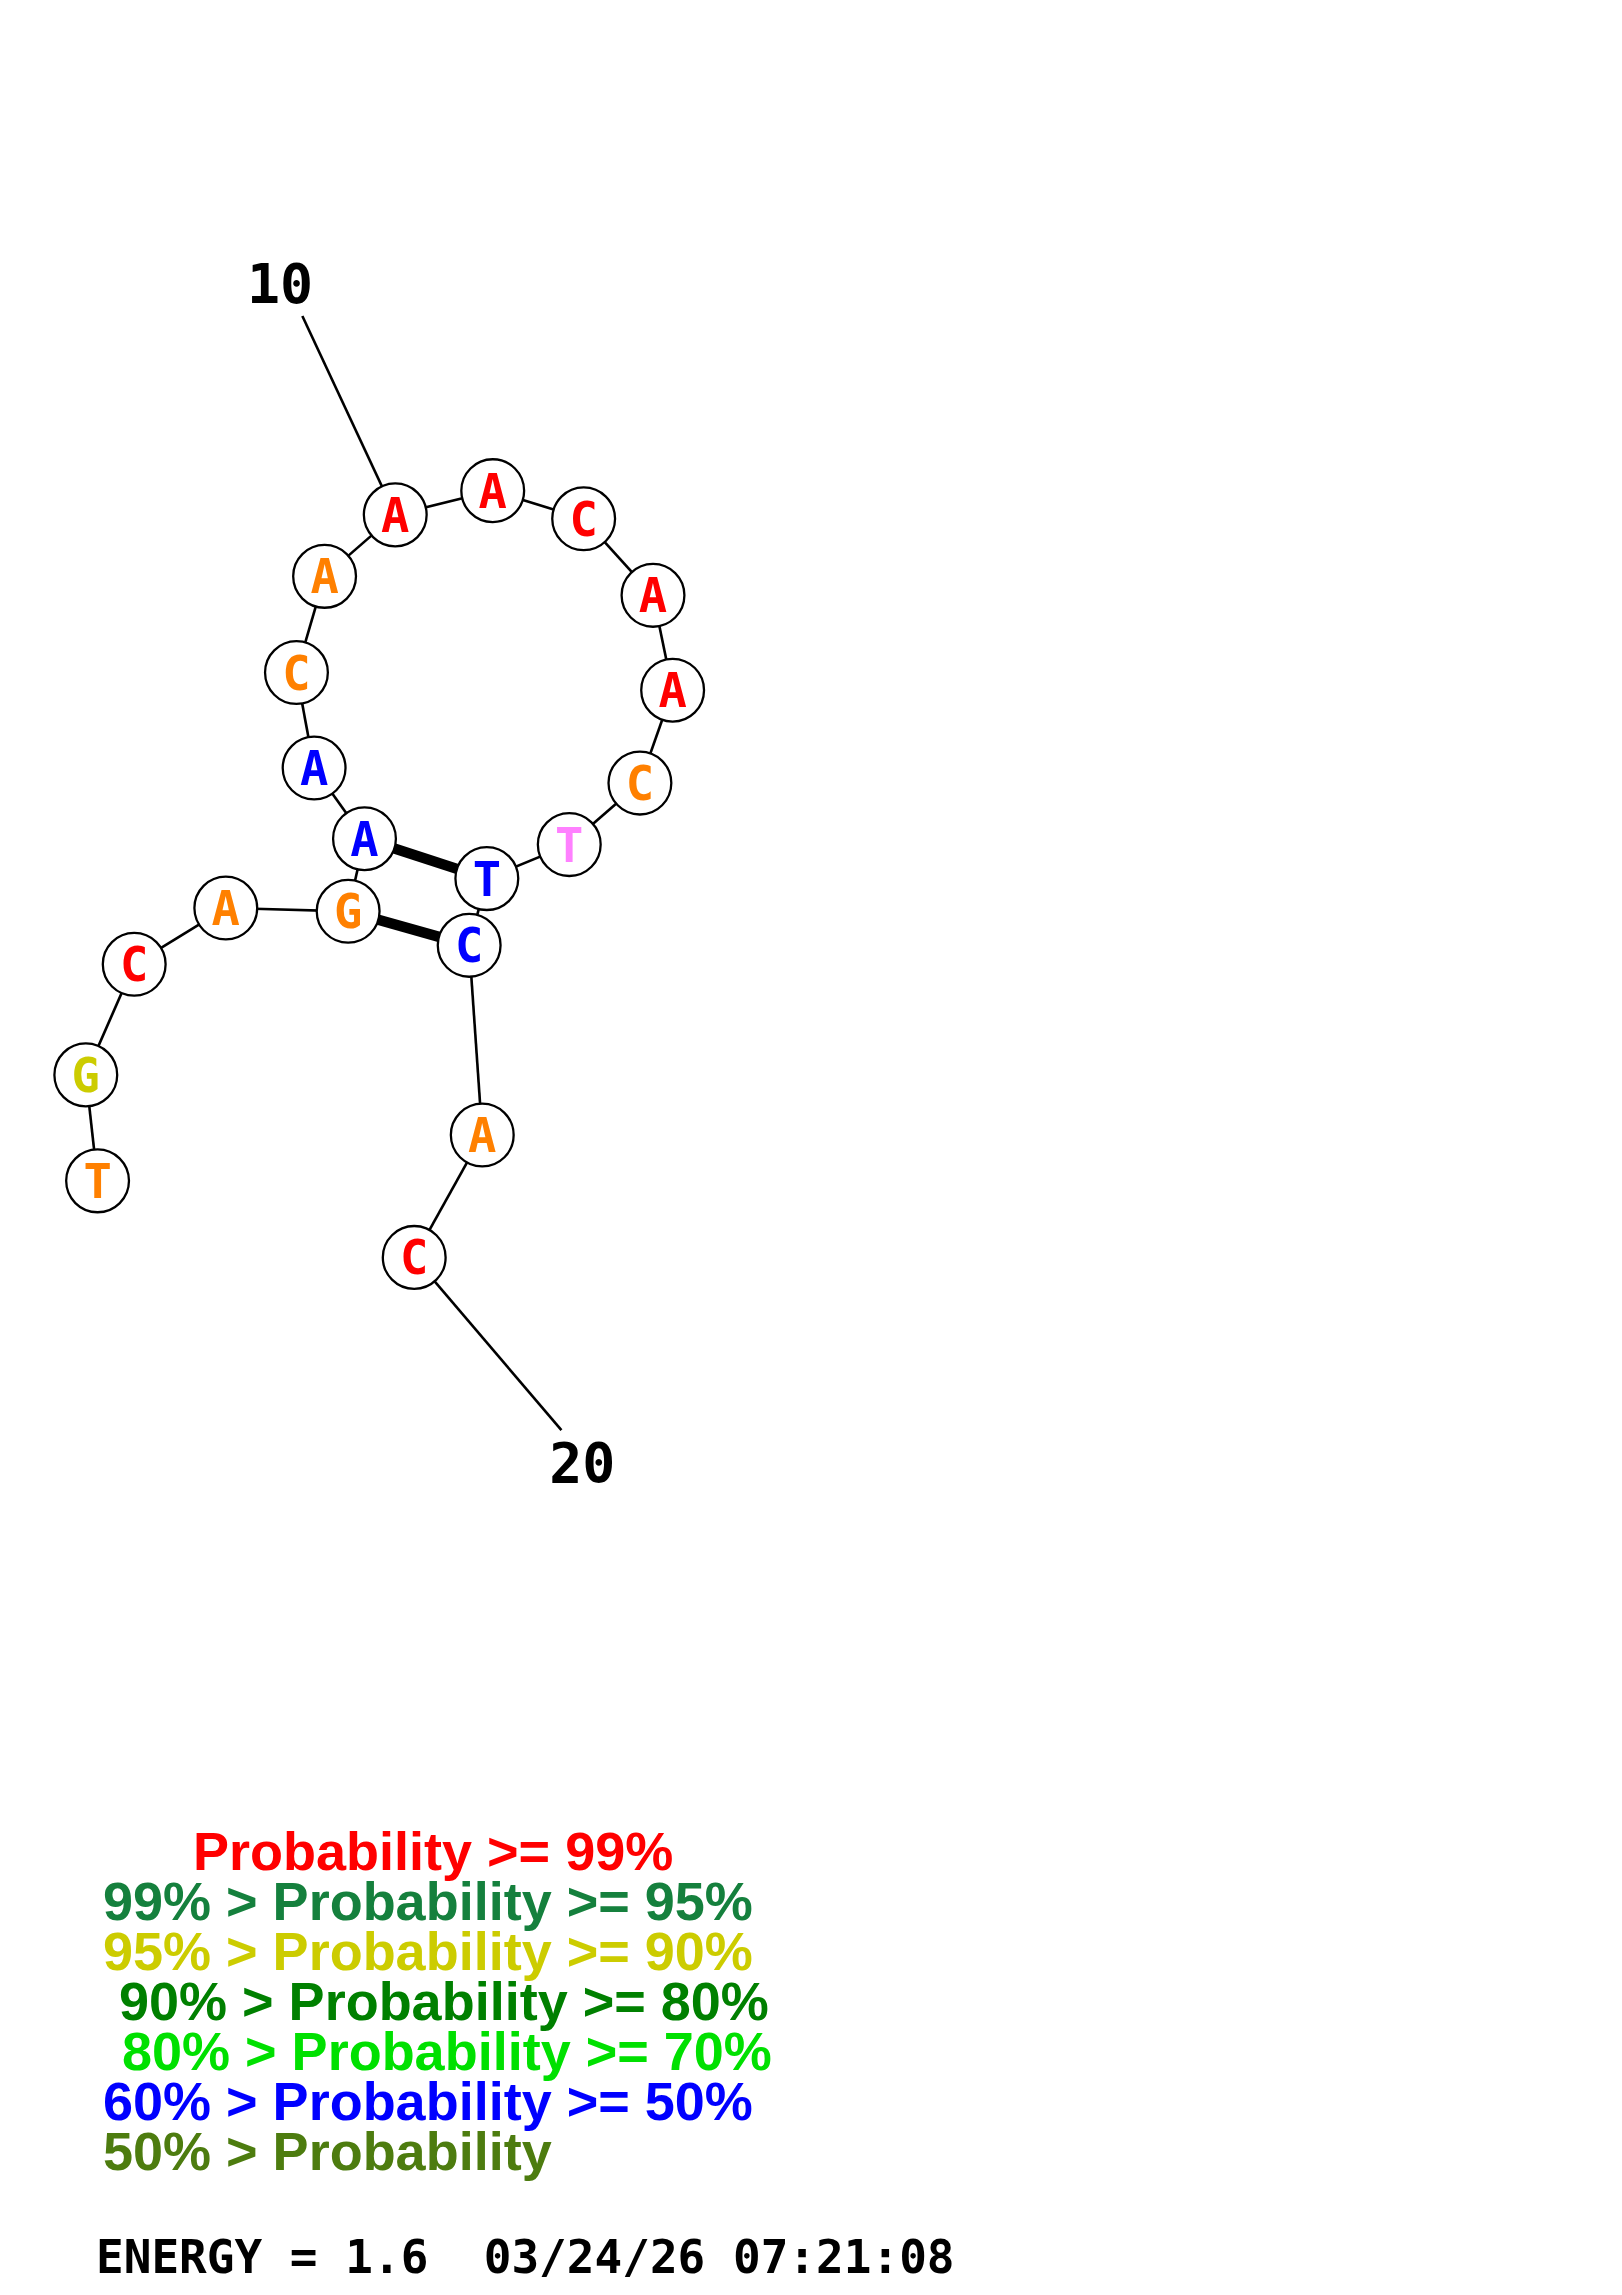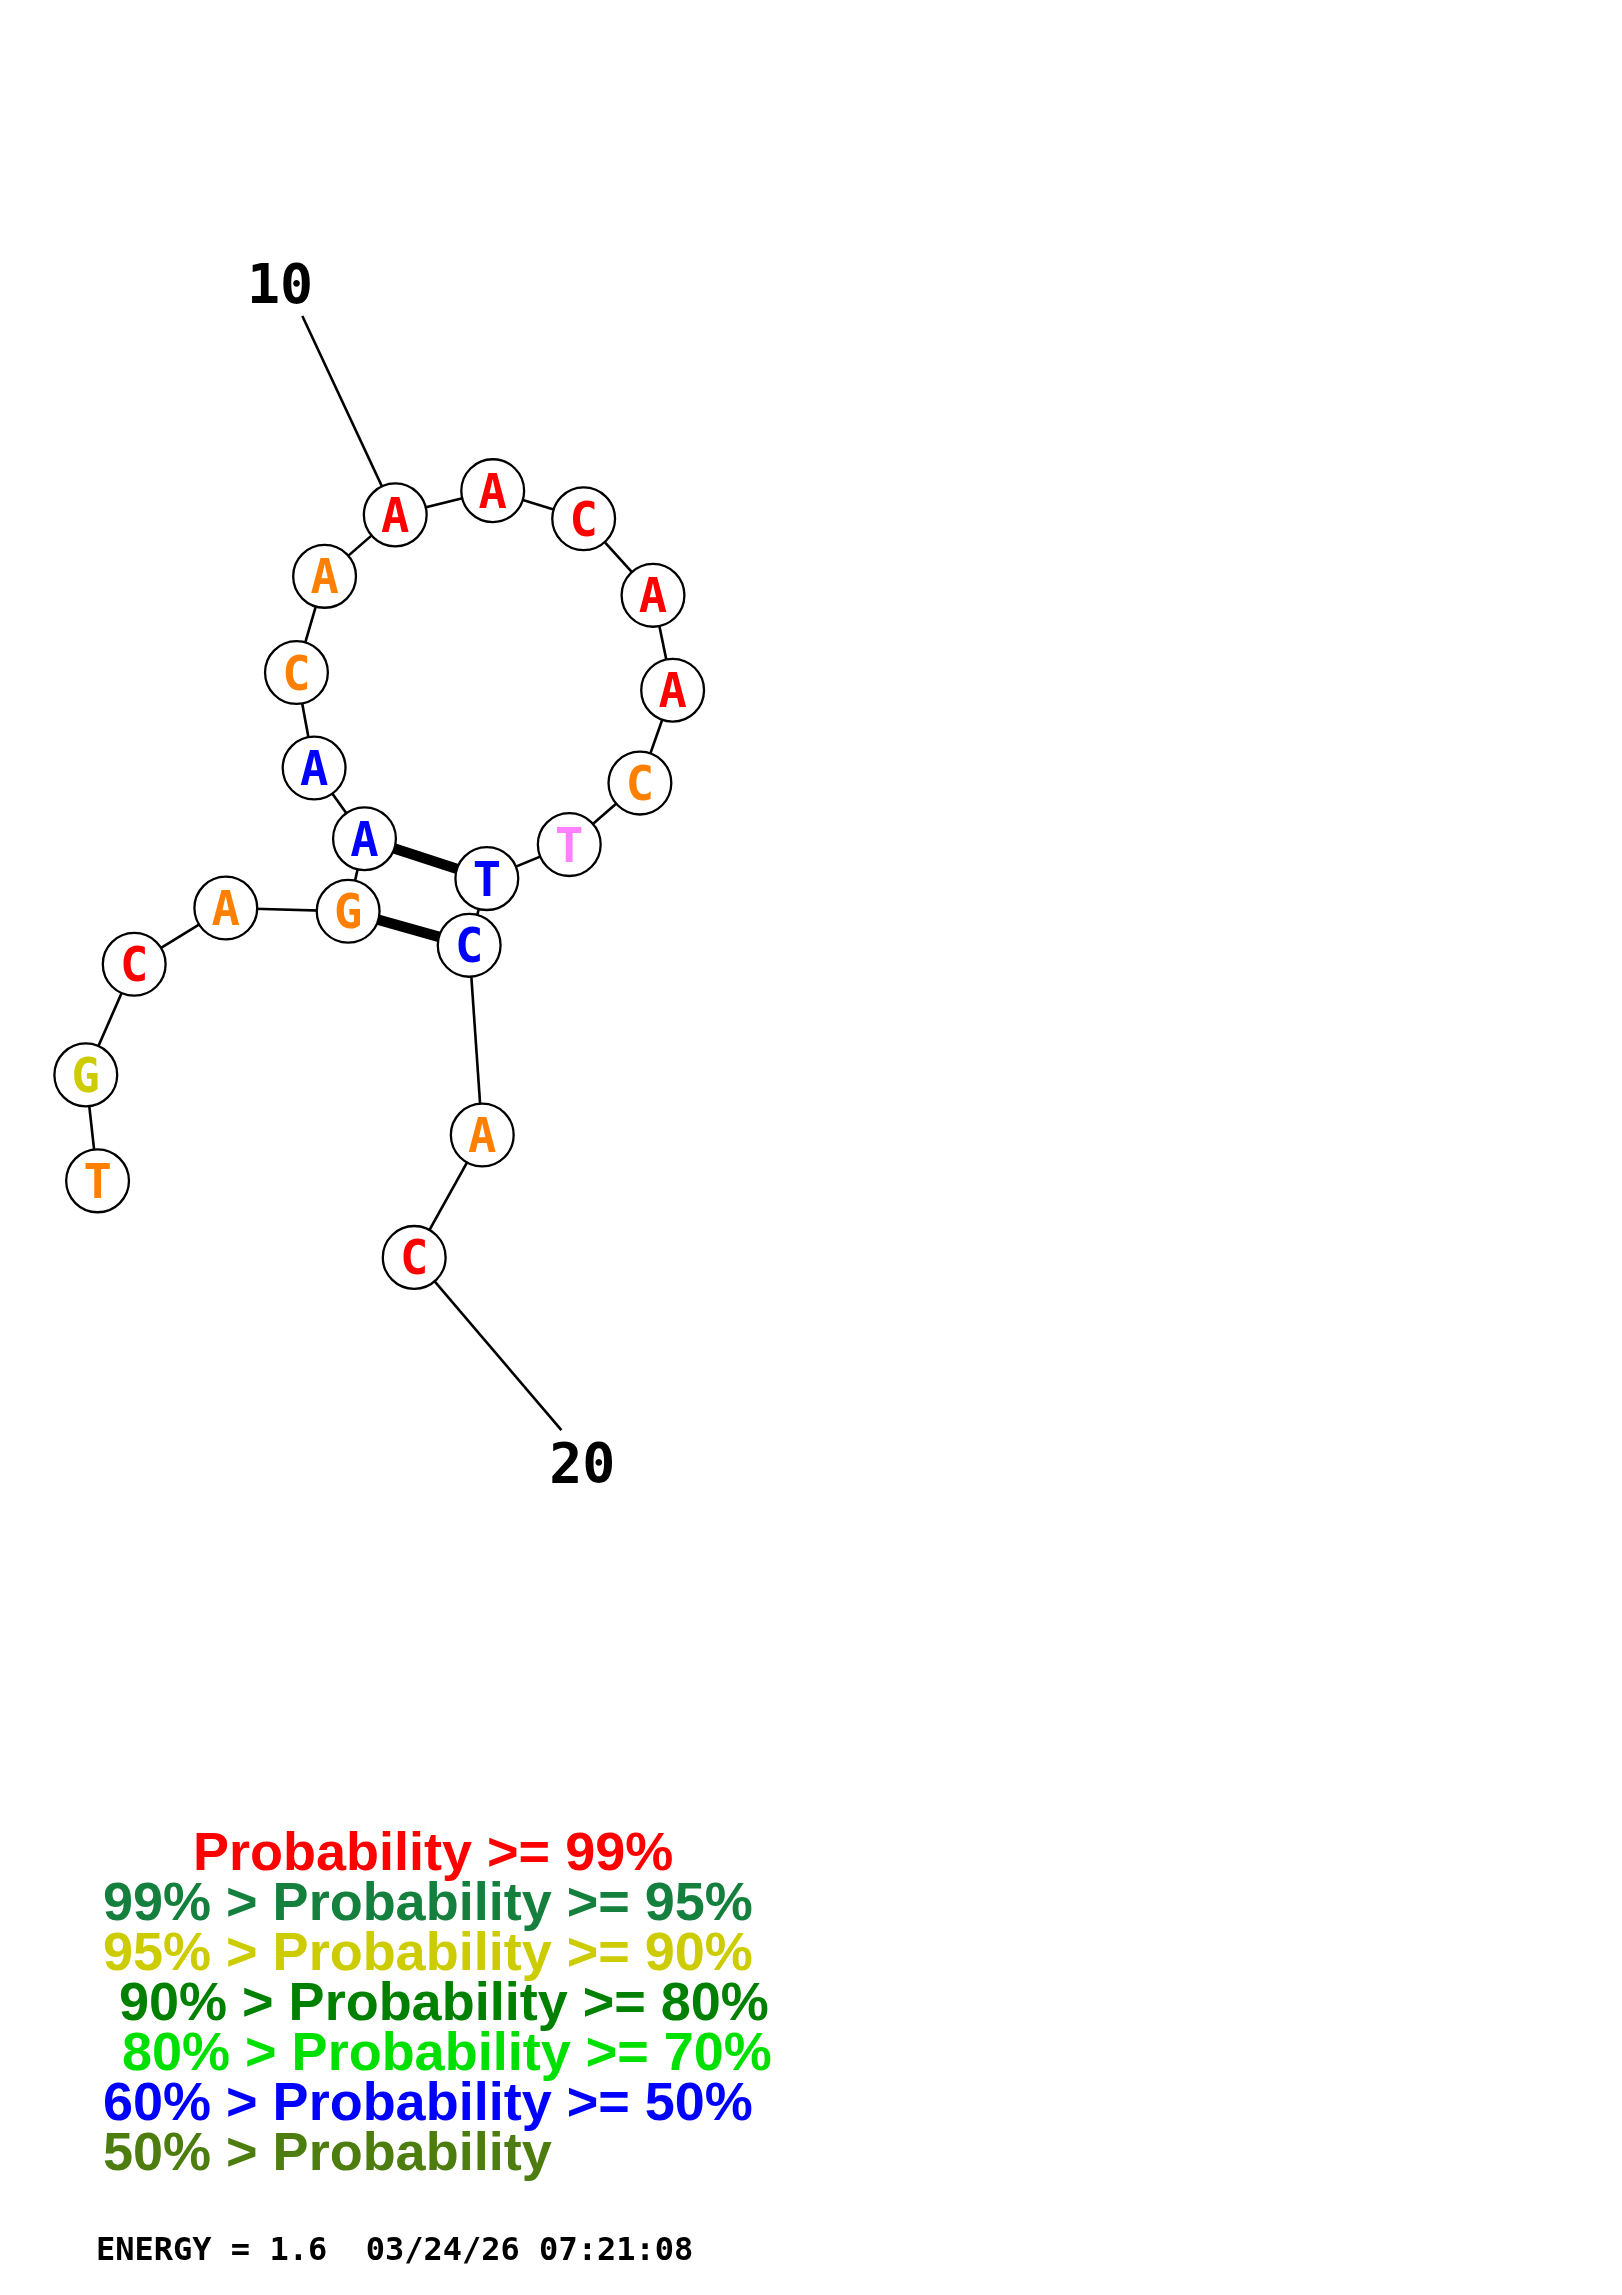--- a/index.html
+++ b/index.html
@@ -36,21 +36,21 @@
     font-size: 54px;
     font-weight: bold;
     line-height: 50px;
     white-space: pre;
   }
   .footer {
     position: absolute;
     left: 96px;
     top: 2230px;
     font-family: "DejaVu Sans Mono", "Liberation Mono", monospace;
-    font-size: 32px;
+    font-size: 46px;
     font-weight: bold;
     color: #000000;
     white-space: pre;
   }
 </style>
 </head>
 <body>
 
 <div class="page">
   <svg class="structure" id="structure-svg" viewBox="0 0 2479 3508" xmlns="http://www.w3.org/2000/svg">

